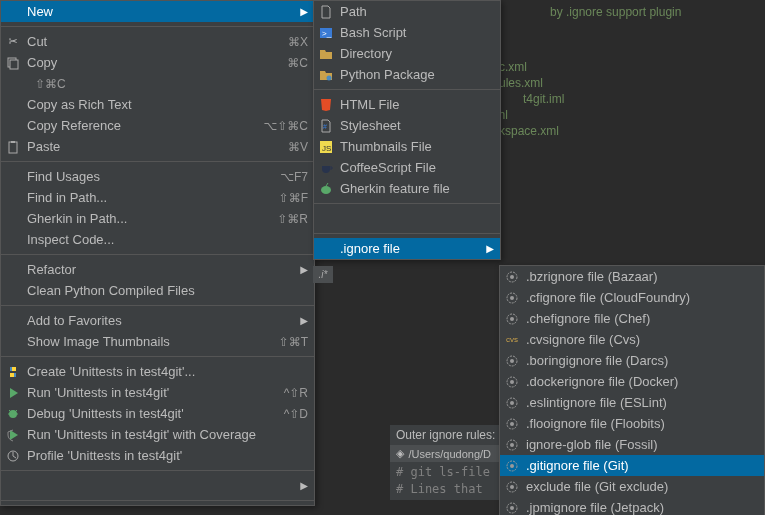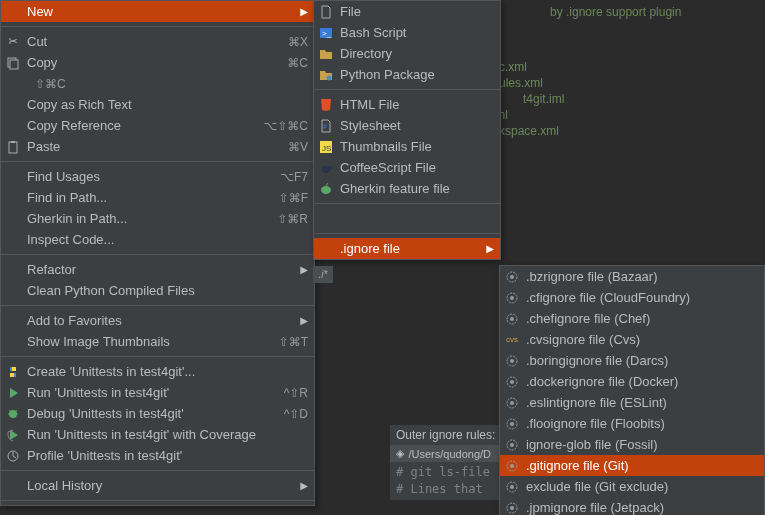--- a/index.html
+++ b/index.html
@@ -2,21 +2,21 @@
 <html><head>
 <meta charset="utf-8">
 <style>
 html,body{margin:0;padding:0;font-family:"Helvetica Neue",Arial,sans-serif;font-size:13px;background:#3c3f41;color:#bbbbbb;width:765px;height:515px;overflow:hidden}
 .bg{position:absolute;inset:0;background:#2b2b2b}
 .bg-text{position:absolute;color:#6a8759;font-family:Liberation Sans, sans-serif;font-size:12px;white-space:pre}
 .menu1{position:absolute;left:0;top:0;width:313px;background:#3c3f41;border:1px solid #555;box-shadow:2px 2px 6px rgba(0,0,0,0.4)}
 .menu2{position:absolute;left:313px;top:0;width:186px;background:#3c3f41;border:1px solid #555;box-shadow:2px 2px 6px rgba(0,0,0,0.4)}
 .menu3{position:absolute;left:499px;top:265px;width:264px;background:#3c3f41;border:1px solid #555;box-shadow:2px 2px 6px rgba(0,0,0,0.4)}
 .item{display:flex;align-items:center;height:21px;padding:0 6px 0 4px;color:#bbbbbb}
-.item.hl{background:#c2410c;color:#fff}
+.item.hl{background:#0369a1;color:#fff}
 .item .icon{width:16px;height:16px;margin-right:6px;display:inline-flex;align-items:center;justify-content:center;font-size:11px}
 .item .label{flex:1;white-space:nowrap;overflow:hidden}
 .item .shortcut{color:#999;font-size:12px;padding-left:8px}
 .item .arrow{margin-left:auto;padding-left:8px;font-size:10px}
 .sep{height:1px;background:#555;margin:4px 0}
 .status{position:absolute;left:313px;top:266px;width:20px;height:17px;background:#4b4e50;color:#aaa;font-size:10px;display:flex;align-items:center;justify-content:center;font-style:italic}
 .panel{position:absolute;left:390px;top:425px;width:375px;background:#3c3f41;color:#bbb;font-size:12px}
 .panel .hdr{padding:3px 6px;color:#bbb}
 .panel .path{background:#4b4e50;padding:2px 6px;display:flex;align-items:center;gap:4px;color:#bbb;font-size:11px}
 .panel .code{font-family:Menlo,monospace;color:#808080;padding:2px 6px;line-height:17px}
@@ -179,34 +179,33 @@
           <circle cx="7" cy="7" r="5" fill="none" stroke="#aaa"></circle>
           <line x1="7" y1="7" x2="7" y2="3" stroke="#aaa"></line>
           <line x1="7" y1="7" x2="10" y2="9" stroke="#aaa"></line>
         </svg>
       </span>
       <span class="label">Profile 'Unittests in test4git'</span>
     </div>
   <div class="sep"></div>
   <div class="item">
       <span class="icon"></span>
-      <span class="label">Local History</span>
       <span class="arrow">▶</span>
     </div>
   <div class="sep"></div>
 </div>
 
 <div class="menu2">
   <div class="item">
       <span class="icon">
         <svg width="14" height="14" viewBox="0 0 14 14">
           <path d="M3 1h6l2 2v10H3z" fill="none" stroke="#aaa"></path>
         </svg>
       </span>
-      <span class="label">File</span>
+      <span class="label">Path</span>
     </div>
   <div class="item">
       <span class="icon">
         <svg width="14" height="14" viewBox="0 0 14 14">
           <rect x="1" y="2" width="12" height="10" fill="#3a7bd5"></rect>
           <text x="3" y="10" font-size="8" fill="#fff">&gt;_</text>
         </svg>
       </span>
       <span class="label">Bash Script</span>
     </div>

